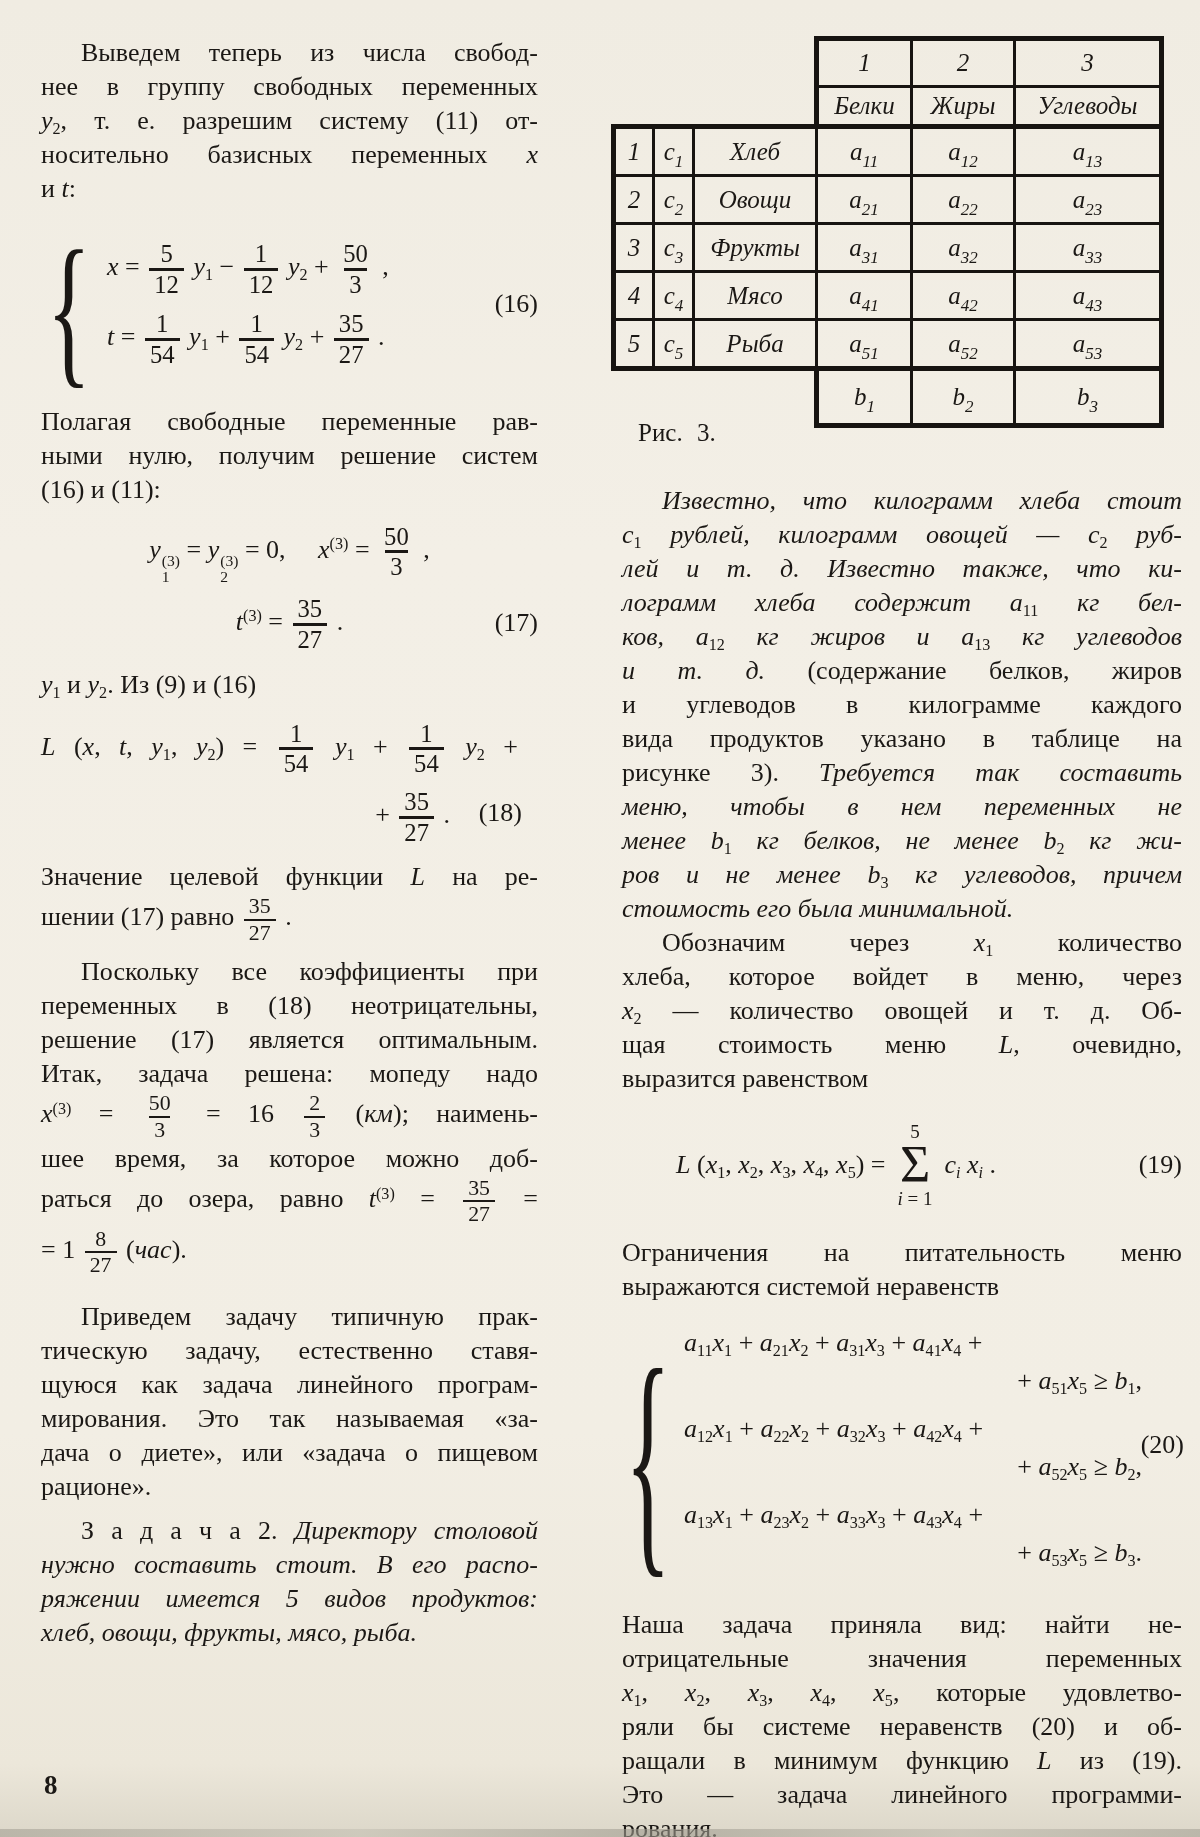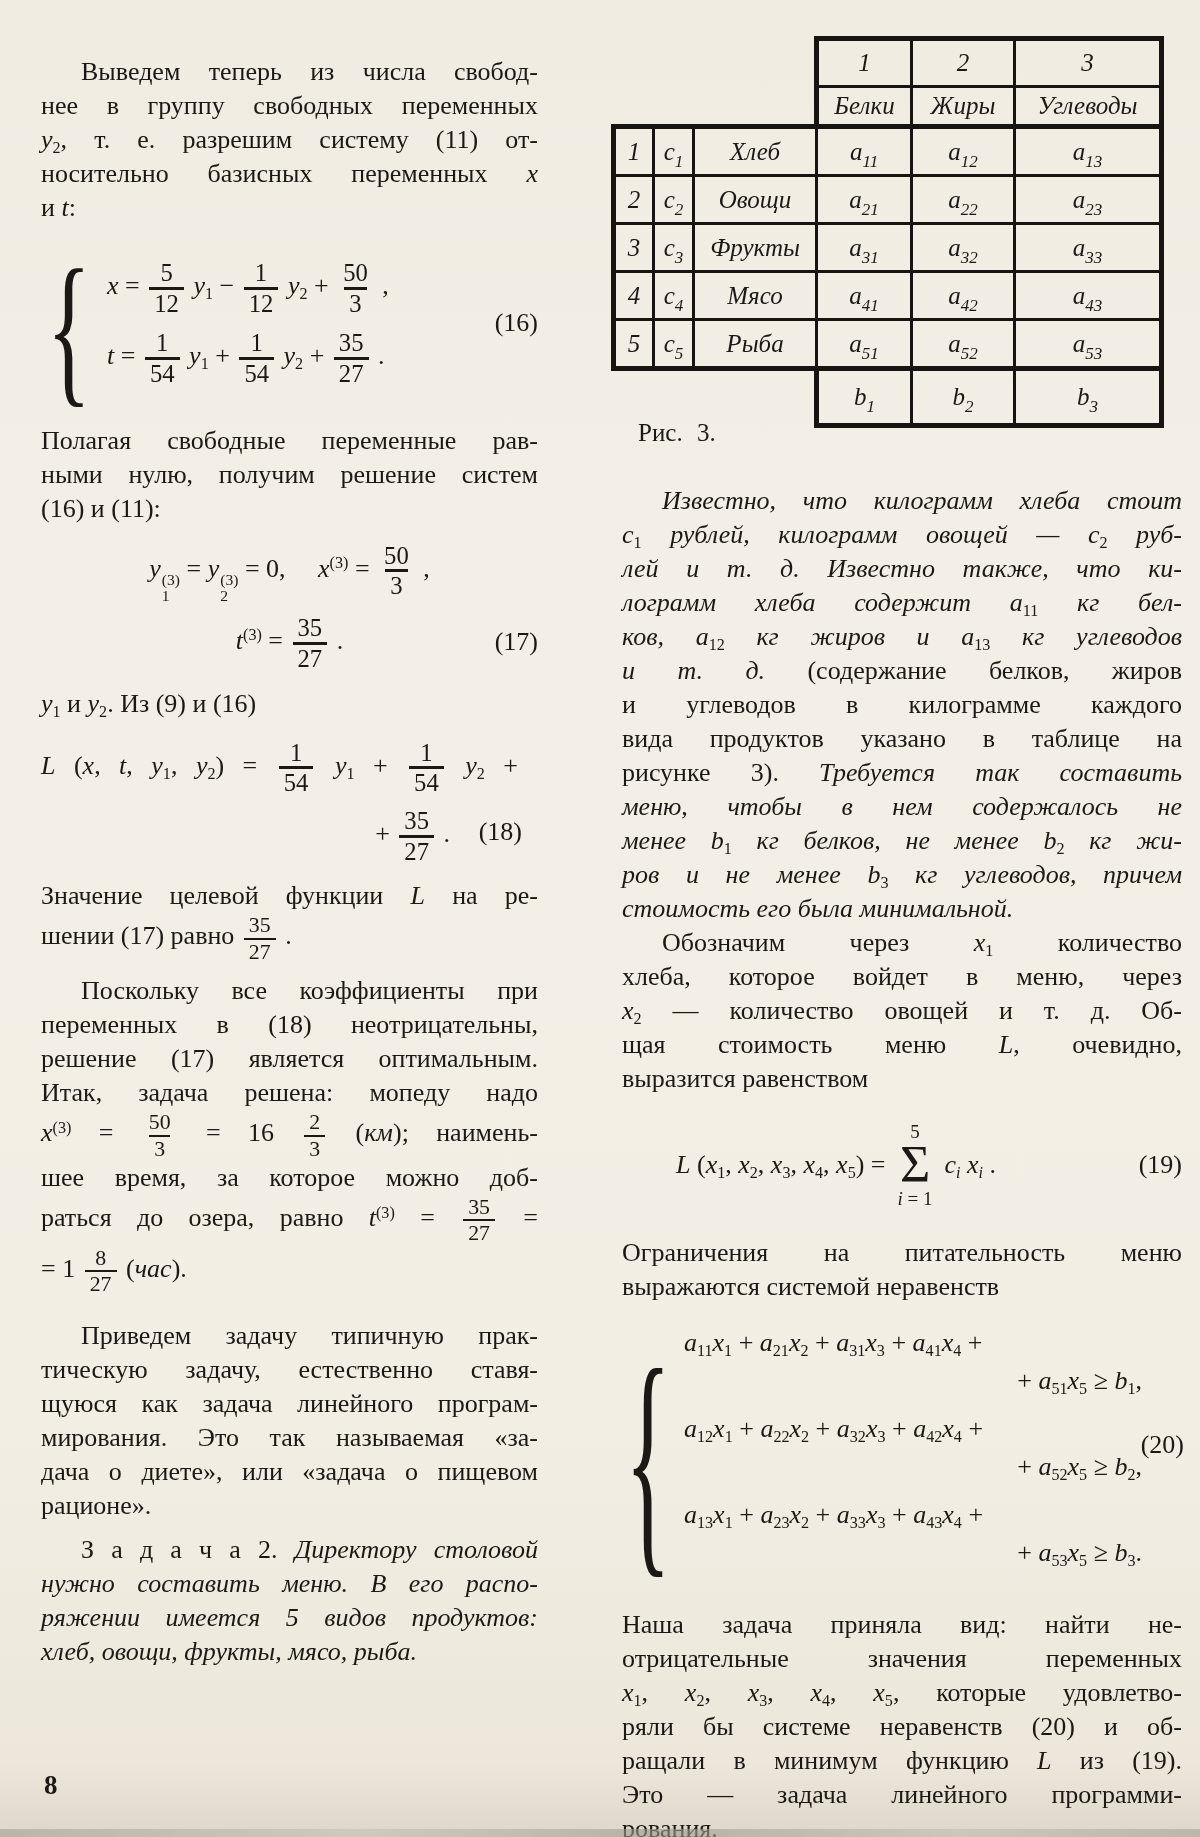--- a/index.html
+++ b/index.html
@@ -4,21 +4,21 @@
 <style>
   html,body { margin:0; padding:0; background:#e8e4da; }
   .page {
     position:relative; width:1200px; height:1837px; overflow:hidden;
     background:linear-gradient(180deg,#f0ece2 0%,#f3efe6 30%,#f2eee4 78%,#ece7da 96%,#dcd7c9 100%);
     color:#1b1815;
     font-family:"Liberation Serif","DejaVu Serif",serif;
     font-size:26px; line-height:34px;
   }
   .col { position:absolute; text-align:justify; }
-  .colL { left:41px; top:55px; width:497px; }
+  .colL { left:41px; top:36px; width:497px; }
   .colR { left:622px; top:36px; width:560px; }
 
   .para { margin:0; }
   .tl { display:block; text-align:justify; text-align-last:justify; }
   .para .tl:last-child { text-align-last:left; }
   .ind .tl:first-child { text-indent:40px; }
 
   i { font-style:italic; }
   sup { font-size:0.62em; line-height:0; vertical-align:0.55em; font-style:normal; }
   sub { font-size:0.62em; line-height:0; vertical-align:-0.3em; font-style:normal; }
@@ -215,21 +215,21 @@
     <div class="para ind mt22">
         <span class="tl">Приведем задачу типичную прак-</span>
         <span class="tl">тическую задачу, естественно ставя-</span>
         <span class="tl">щуюся как задача линейного програм-</span>
         <span class="tl">мирования. Это так называемая «за-</span>
         <span class="tl">дача о диете», или «задача о пищевом</span>
         <span class="tl">рационе».</span>
       </div>
     <div class="para ind mt10">
         <span class="tl">З а д а ч а  2. <i>Директору столовой</i></span>
-        <span class="tl"><i>нужно составить меню. В его распо-</i></span>
+        <span class="tl"><i>нужно составить стоит. В его распо-</i></span>
         <span class="tl"><i>ряжении имеется 5 видов продуктов:</i></span>
         <span class="tl"><i>хлеб, овощи, фрукты, мясо, рыба.</i></span>
       </div>
   </div>
 
   <div class="col colR">
 
     <table class="nutr-table">
       <colgroup>
         <col style="width:40px">
@@ -306,21 +306,21 @@
     <div class="para ind">
         <span class="tl"><i>Известно, что килограмм хлеба стоит</i></span>
         <span class="tl"><i>c</i><sub>1</sub> <i>рублей, килограмм овощей — c</i><sub>2</sub> <i>руб-</i></span>
         <span class="tl"><i>лей и т. д. Известно также, что ки-</i></span>
         <span class="tl"><i>лограмм хлеба содержит a</i><sub>11</sub> <i>кг бел-</i></span>
         <span class="tl"><i>ков, a</i><sub>12</sub> <i>кг жиров и a</i><sub>13</sub> <i>кг углеводов</i></span>
         <span class="tl"><i>и т. д.</i> (содержание белков, жиров</span>
         <span class="tl">и углеводов в килограмме каждого</span>
         <span class="tl">вида продуктов указано в таблице на</span>
         <span class="tl">рисунке 3). <i>Требуется так составить</i></span>
-        <span class="tl"><i>меню, чтобы в нем содержалось не</i></span>
+        <span class="tl"><i>меню, чтобы в нем переменных не</i></span>
         <span class="tl"><i>менее b</i><sub>1</sub> <i>кг белков, не менее b</i><sub>2</sub> <i>кг жи-</i></span>
         <span class="tl"><i>ров и не менее b</i><sub>3</sub> <i>кг углеводов, причем</i></span>
         <span class="tl"><i>стоимость его была минимальной.</i></span>
       </div>
     <div class="para ind">
         <span class="tl">Обозначим через <i>x</i><sub>1</sub> количество</span>
         <span class="tl">хлеба, которое войдет в меню, через</span>
         <span class="tl"><i>x</i><sub>2</sub> — количество овощей и т. д. Об-</span>
         <span class="tl">щая стоимость меню <i>L</i>, очевидно,</span>
         <span class="tl">выразится равенством</span>

